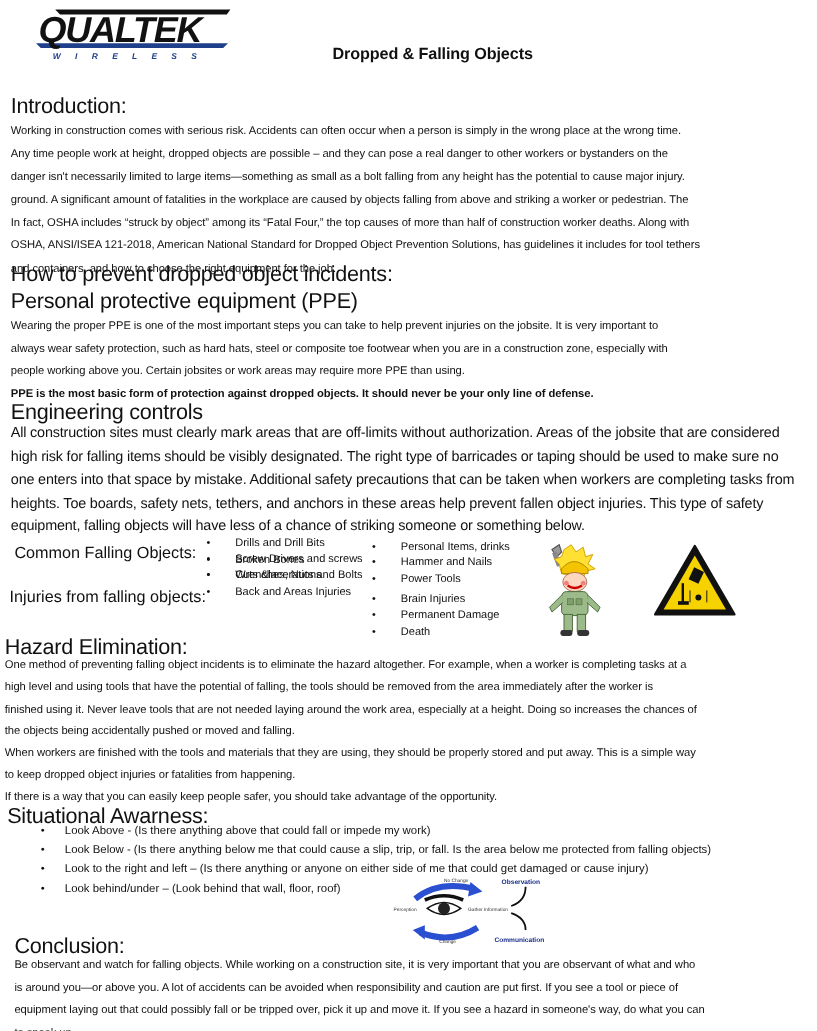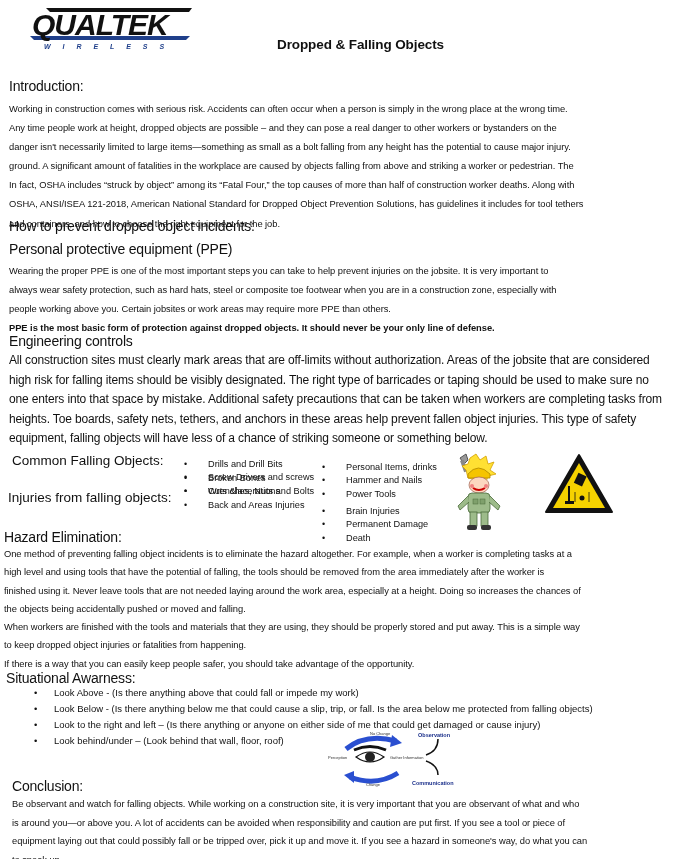--- a/index.html
+++ b/index.html
@@ -3,24 +3,24 @@
 <meta charset="utf-8">
 <style>
   html, body { margin: 0; padding: 0; background: #ffffff; }
   body {
     width: 681px; height: 859px; overflow: hidden; position: relative;
     font-family: "Liberation Sans", sans-serif; color: #111;
   }
   .abs { position: absolute; }
   .logo { left: 26px; top: 6px; width: 170px; height: 44px; }
   .doc-title { left: 277px; top: 37px; font-size: 13.5px; font-weight: bold; letter-spacing: -0.1px; }
-  .h2 { font-size: 14px; font-weight: normal; letter-spacing: -0.2px; color: #111; }
+  .h2 { font-size: 18px; font-weight: normal; letter-spacing: -0.2px; color: #111; }
   .para { font-size: 9.35px; line-height: 19.1px; letter-spacing: -0.05px; margin: 0; }
   .para.eng { font-size: 12px; line-height: 19.5px; letter-spacing: -0.15px; }
-  .list { list-style: none; margin: 12px; padding: 0; font-size: 9.2px; }
+  .list { list-style: none; margin: 0; padding: 0; font-size: 9.2px; }
   .list li { position: relative; padding-left: 0; white-space: nowrap; }
   .list li::before {
     content: "\2022"; position: absolute; left: -24px; top: 0; font-size: 9px;
   }
   .list.c1 li { height: 13.3px; }
   .sa-list { list-style: none; margin: 0; padding: 0; font-size: 9.5px; }
   .sa-list li { position: relative; height: 16px; white-space: nowrap; }
   .sa-list li::before { content: "\2022"; position: absolute; left: -20px; top: 0; }
   .label-big { font-size: 13.5px; }
 </style>
@@ -46,21 +46,21 @@
   <p class="para">In fact, OSHA includes “struck by object” among its “Fatal Four,” the top causes of more than half of construction worker deaths.  Along with</p>
   <p class="para">OSHA, ANSI/ISEA 121-2018, American National Standard for Dropped Object Prevention Solutions, has guidelines it includes for tool tethers</p>
   <p class="para">and containers, and how to choose the right equipment for the job.</p>
 </div>
 
 <div class="abs h2" style="left:9px; top:218px;">How to prevent dropped object incidents:</div>
 <div class="abs h2" style="left:9px; top:241px;">Personal protective equipment (PPE)</div>
 <div class="abs" style="left:9px; top:262px; width:665px;">
   <p class="para">Wearing the proper PPE is one of the most important steps you can take to help prevent injuries on the jobsite. It is very important to</p>
   <p class="para">always wear safety protection, such as hard hats, steel or composite toe footwear when you are in a construction zone, especially with</p>
-  <p class="para">people working above you. Certain jobsites or work areas may require more PPE than others.</p>
+  <p class="para">people working above you. Certain jobsites or work areas may require more PPE than using.</p>
   <p class="para" style="font-weight:bold;">PPE is the most basic form of protection against dropped objects. It should never be your only line of defense.</p>
 </div>
 
 <div class="abs h2" style="left:9px; top:333px;">Engineering controls</div>
 <div class="abs" style="left:9px; top:351px; width:670px;">
   <p class="para eng">All construction sites must clearly mark areas that are off-limits without authorization. Areas of the jobsite that are considered</p>
   <p class="para eng">high risk for falling items should be visibly designated. The right type of barricades or taping should be used to make sure no</p>
   <p class="para eng">one enters into that space by mistake. Additional safety precautions that can be taken when workers are completing tasks from</p>
   <p class="para eng">heights. Toe boards, safety nets, tethers, and anchors in these areas help prevent fallen object injuries. This type of safety</p>
   <p class="para eng">equipment, falling objects will have less of a chance of striking someone or something below.</p>

